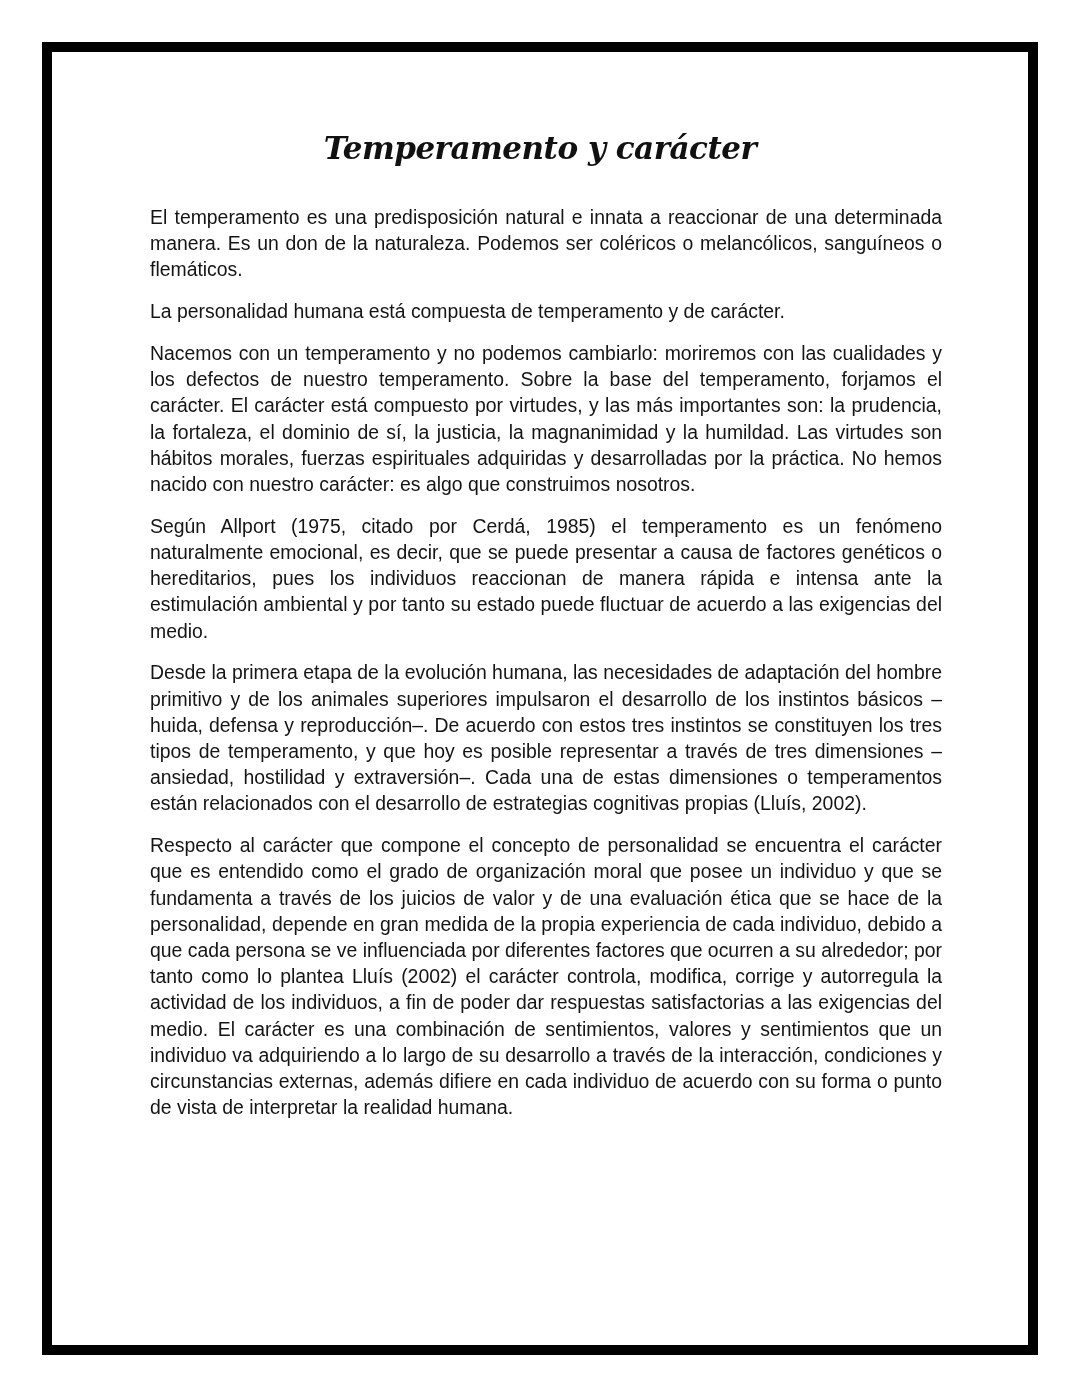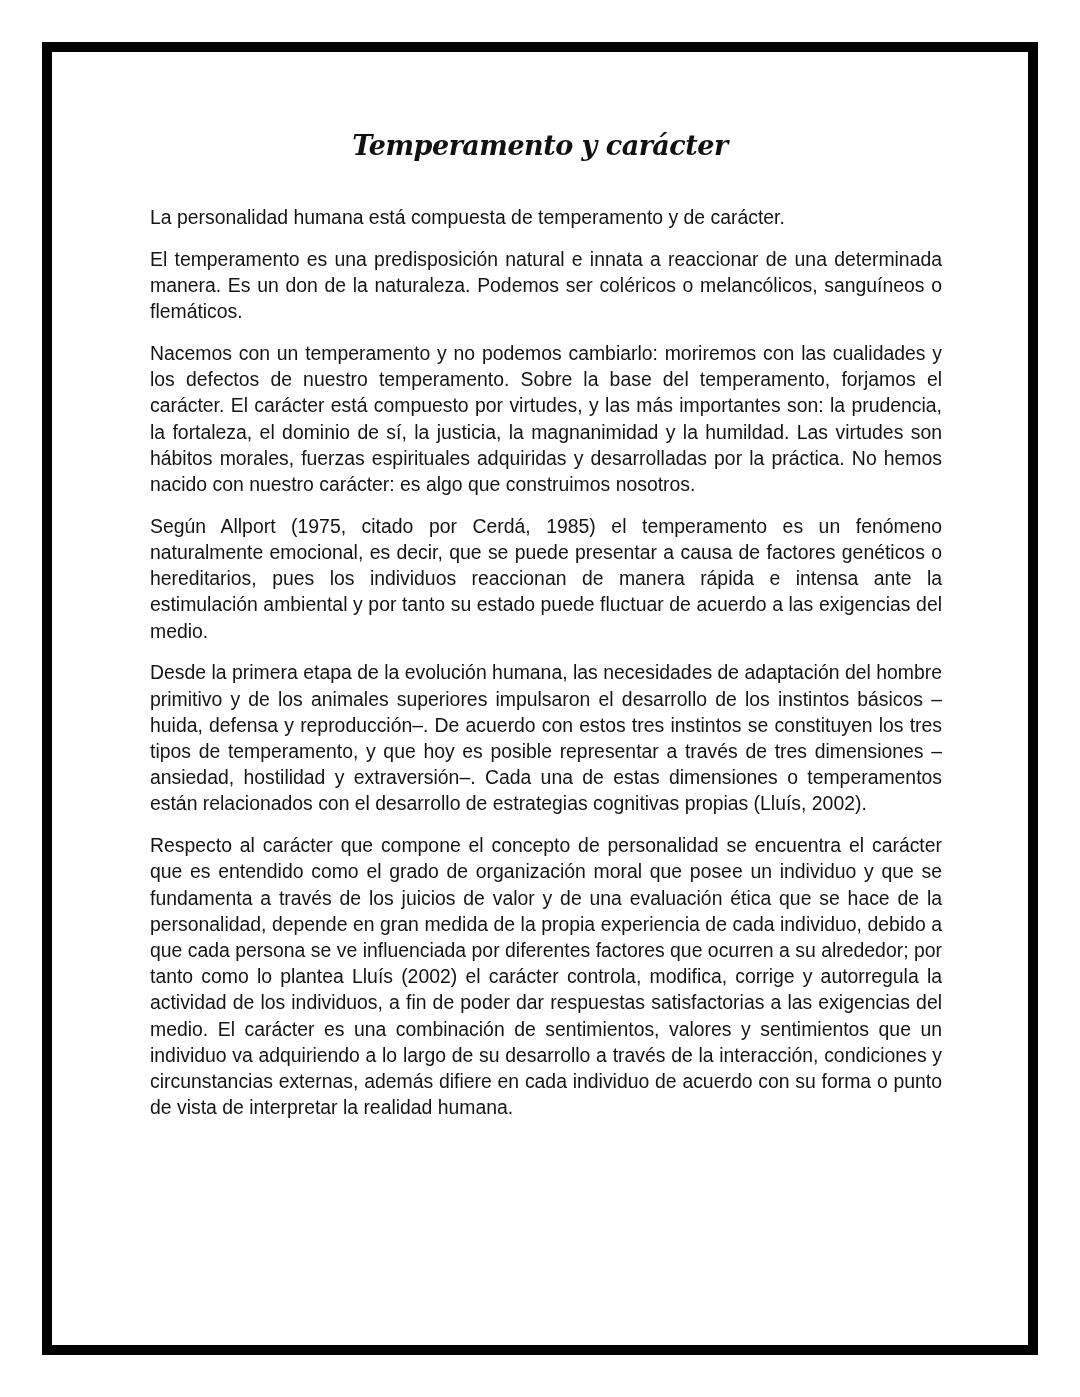--- a/index.html
+++ b/index.html
@@ -24,21 +24,21 @@
     }
     .title {
       position: absolute;
       left: 0;
       top: 78px;
       width: 976px;
       text-align: center;
       font-family: "DejaVu Serif", serif;
       font-style: italic;
       font-weight: bold;
-      font-size: 27px;
+      font-size: 31px;
       color: #111111;
       letter-spacing: -0.5px;
       margin: 0;
     }
     .body-text {
       position: absolute;
       left: 98px;
       top: 152px;
       width: 792px;
       font-family: "Liberation Sans", sans-serif;
@@ -50,20 +50,20 @@
       margin: 0 0 15.6px 0;
       text-align: justify;
     }
   </style>
 </head>
 <body>
 
 <div class="page-frame">
   <h1 class="title">Temperamento y carácter</h1>
   <div class="body-text">
+    <p>El temperamento es una predisposición natural e innata a reaccionar de una determinada manera. Es un don de la naturaleza. Podemos ser coléricos o melancólicos, sanguíneos o flemáticos.</p>
     <p>La personalidad humana está compuesta de temperamento y de carácter.</p>
-    <p>El temperamento es una predisposición natural e innata a reaccionar de una determinada manera. Es un don de la naturaleza. Podemos ser coléricos o melancólicos, sanguíneos o flemáticos.</p>
     <p>Nacemos con un temperamento y no podemos cambiarlo: moriremos con las cualidades y los defectos de nuestro temperamento. Sobre la base del temperamento, forjamos el carácter. El carácter está compuesto por virtudes, y las más importantes son: la prudencia, la fortaleza, el dominio de sí, la justicia, la magnanimidad y la humildad. Las virtudes son hábitos morales, fuerzas espirituales adquiridas y desarrolladas por la práctica. No hemos nacido con nuestro carácter: es algo que construimos nosotros.</p>
     <p>Según Allport (1975, citado por Cerdá, 1985) el temperamento es un fenómeno naturalmente emocional, es decir, que se puede presentar a causa de factores genéticos o hereditarios, pues los individuos reaccionan de manera rápida e intensa ante la estimulación ambiental y por tanto su estado puede fluctuar de acuerdo a las exigencias del medio.</p>
     <p>Desde la primera etapa de la evolución humana, las necesidades de adaptación del hombre primitivo y de los animales superiores impulsaron el desarrollo de los instintos básicos –huida, defensa y reproducción–. De acuerdo con estos tres instintos se constituyen los tres tipos de temperamento, y que hoy es posible representar a través de tres dimensiones –ansiedad, hostilidad y extraversión–. Cada una de estas dimensiones o temperamentos están relacionados con el desarrollo de estrategias cognitivas propias (Lluís, 2002).</p>
     <p>Respecto al carácter que compone el concepto de personalidad se encuentra el carácter que es entendido como el grado de organización moral que posee un individuo y que se fundamenta a través de los juicios de valor y de una evaluación ética que se hace de la personalidad, depende en gran medida de la propia experiencia de cada individuo, debido a que cada persona se ve influenciada por diferentes factores que ocurren a su alrededor; por tanto como lo plantea Lluís (2002) el carácter controla, modifica, corrige y autorregula la actividad de los individuos, a fin de poder dar respuestas satisfactorias a las exigencias del medio. El carácter es una combinación de sentimientos, valores y sentimientos que un individuo va adquiriendo a lo largo de su desarrollo a través de la interacción, condiciones y circunstancias externas, además difiere en cada individuo de acuerdo con su forma o punto de vista de interpretar la realidad humana.</p>
   </div>
 </div>
 
 </body></html>

